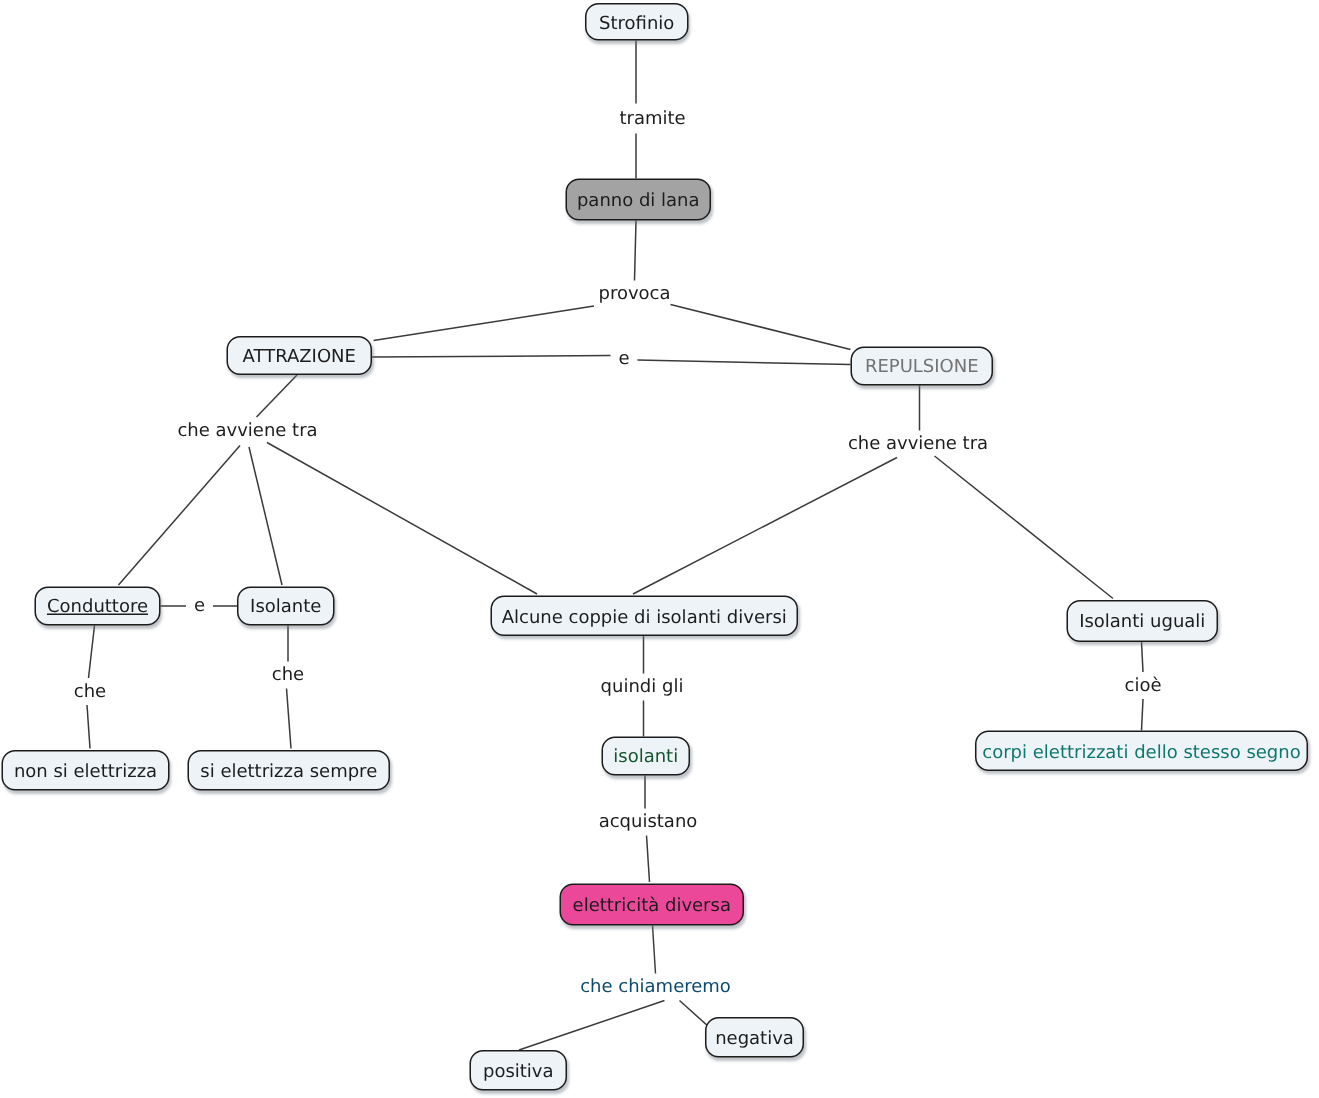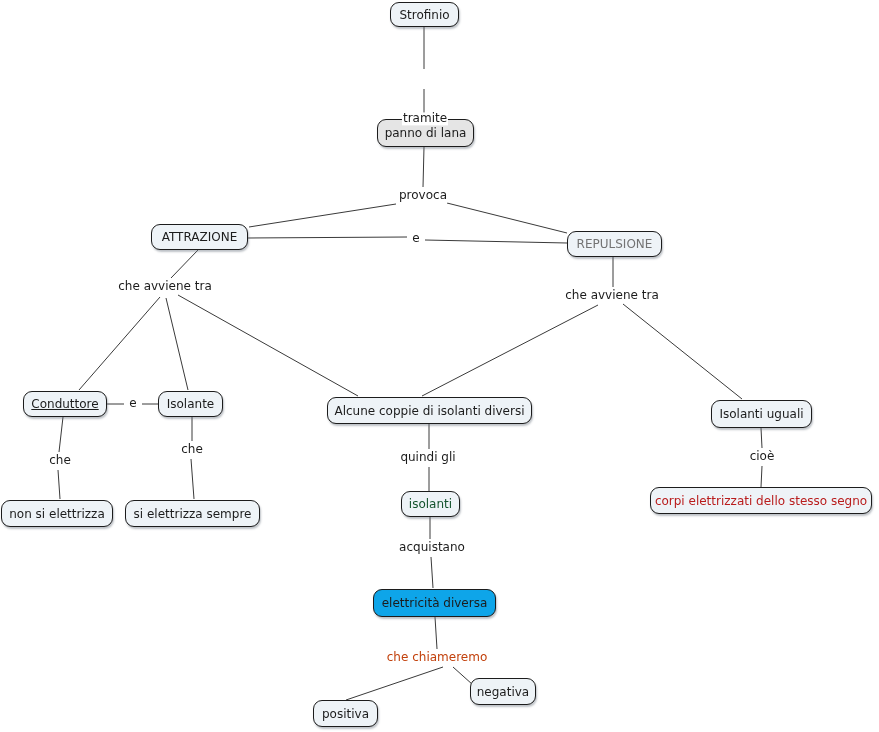--- a/index.html
+++ b/index.html
@@ -83,39 +83,39 @@
       <line x1="429" y1="467" x2="429" y2="491" stroke="#3a3a3a" stroke-width="1"></line>
       <line x1="761" y1="428" x2="762" y2="448" stroke="#3a3a3a" stroke-width="1"></line>
       <line x1="762" y1="466" x2="761" y2="487" stroke="#3a3a3a" stroke-width="1"></line>
       <line x1="430" y1="517" x2="430" y2="539" stroke="#3a3a3a" stroke-width="1"></line>
       <line x1="431" y1="557" x2="433" y2="588" stroke="#3a3a3a" stroke-width="1"></line>
       <line x1="435" y1="617" x2="437" y2="649" stroke="#3a3a3a" stroke-width="1"></line>
       <line x1="443" y1="667" x2="346" y2="700" stroke="#3a3a3a" stroke-width="1"></line>
       <line x1="453" y1="667" x2="492" y2="702" stroke="#3a3a3a" stroke-width="1"></line>
     </svg>
 <div class="node" style="left: 390px; top: 2px; width: 69px; height: 25px; background: rgb(238, 243, 247); border-color: rgb(28, 28, 28); color: rgb(28, 28, 28);">Strofinio</div>
-    <div class="node" style="left: 377px; top: 119px; width: 97px; height: 28px; background: #e5e5e5; border-color: rgb(28, 28, 28); color: rgb(28, 28, 28);">panno di lana</div>
+    <div class="node" style="left: 377px; top: 119px; width: 97px; height: 28px; background: #a3a3a3; border-color: rgb(28, 28, 28); color: rgb(28, 28, 28);">panno di lana</div>
     <div class="node" style="left: 151px; top: 224px; width: 97px; height: 26px; background: rgb(238, 243, 247); border-color: rgb(28, 28, 28); color: rgb(28, 28, 28);">ATTRAZIONE</div>
     <div class="node" style="left: 567px; top: 231px; width: 95px; height: 26px; background: rgb(238, 243, 247); border-color: rgb(28, 28, 28); color: #737373;">REPULSIONE</div>
     <div class="node" style="left: 23px; top: 391px; width: 84px; height: 26px; background: rgb(238, 243, 247); border-color: rgb(28, 28, 28); color: rgb(28, 28, 28); text-decoration: underline;">Conduttore</div>
     <div class="node" style="left: 158px; top: 391px; width: 65px; height: 26px; background: rgb(238, 243, 247); border-color: rgb(28, 28, 28); color: rgb(28, 28, 28);">Isolante</div>
     <div class="node" style="left: 327px; top: 397px; width: 205px; height: 27px; background: rgb(238, 243, 247); border-color: rgb(28, 28, 28); color: rgb(28, 28, 28);">Alcune coppie di isolanti diversi</div>
     <div class="node" style="left: 711px; top: 400px; width: 101px; height: 28px; background: rgb(238, 243, 247); border-color: rgb(28, 28, 28); color: rgb(28, 28, 28);">Isolanti uguali</div>
     <div class="node" style="left: 1px; top: 500px; width: 112px; height: 27px; background: rgb(238, 243, 247); border-color: rgb(28, 28, 28); color: rgb(28, 28, 28);">non si elettrizza</div>
     <div class="node" style="left: 125px; top: 500px; width: 135px; height: 27px; background: rgb(238, 243, 247); border-color: rgb(28, 28, 28); color: rgb(28, 28, 28);">si elettrizza sempre</div>
     <div class="node" style="left: 401px; top: 491px; width: 59px; height: 26px; background: rgb(238, 243, 247); border-color: rgb(28, 28, 28); color: #14532d;">isolanti</div>
-    <div class="node" style="left: 650px; top: 487px; width: 222px; height: 27px; background: rgb(238, 243, 247); border-color: rgb(28, 28, 28); color: #b91c1c;">corpi elettrizzati dello stesso segno</div>
-    <div class="node" style="left: 373px; top: 589px; width: 123px; height: 28px; background: #0ea5e9; border-color: rgb(28, 28, 28); color: rgb(28, 28, 28);">elettricità diversa</div>
+    <div class="node" style="left: 650px; top: 487px; width: 222px; height: 27px; background: rgb(238, 243, 247); border-color: rgb(28, 28, 28); color: #0f766e;">corpi elettrizzati dello stesso segno</div>
+    <div class="node" style="left: 373px; top: 589px; width: 123px; height: 28px; background: #ec4899; border-color: rgb(28, 28, 28); color: rgb(28, 28, 28);">elettricità diversa</div>
     <div class="node" style="left: 313px; top: 700px; width: 65px; height: 27px; background: rgb(238, 243, 247); border-color: rgb(28, 28, 28); color: rgb(28, 28, 28);">positiva</div>
     <div class="node" style="left: 470px; top: 678px; width: 66px; height: 27px; background: rgb(238, 243, 247); border-color: rgb(28, 28, 28); color: rgb(28, 28, 28);">negativa</div>
-    <div class="link-label" style="left: 425px; top: 79px; color: rgb(28, 28, 28); margin-top: 40px;">tramite</div>
+    <div class="link-label" style="left: 435px; top: 79px; color: rgb(28, 28, 28);">tramite</div>
     <div class="link-label" style="left: 423px; top: 196px; color: rgb(28, 28, 28);">provoca</div>
     <div class="link-label" style="left: 416px; top: 239px; color: rgb(28, 28, 28);">e</div>
     <div class="link-label" style="left: 165px; top: 287px; color: rgb(28, 28, 28);">che avviene tra</div>
     <div class="link-label" style="left: 612px; top: 296px; color: rgb(28, 28, 28);">che avviene tra</div>
     <div class="link-label" style="left: 133px; top: 404px; color: rgb(28, 28, 28);">e</div>
     <div class="link-label" style="left: 60px; top: 461px; color: rgb(28, 28, 28);">che</div>
     <div class="link-label" style="left: 192px; top: 450px; color: rgb(28, 28, 28);">che</div>
     <div class="link-label" style="left: 428px; top: 458px; color: rgb(28, 28, 28);">quindi gli</div>
     <div class="link-label" style="left: 762px; top: 457px; color: rgb(28, 28, 28);">cioè</div>
     <div class="link-label" style="left: 432px; top: 548px; color: rgb(28, 28, 28); text-align: right;">acquistano</div>
-    <div class="link-label" style="left: 437px; top: 658px; color: #c2410c; text-align: center;">che chiameremo</div>
+    <div class="link-label" style="left: 437px; top: 658px; color: #0c4a6e; text-align: center;">che chiameremo</div>
   </div>
 
 </body></html>

